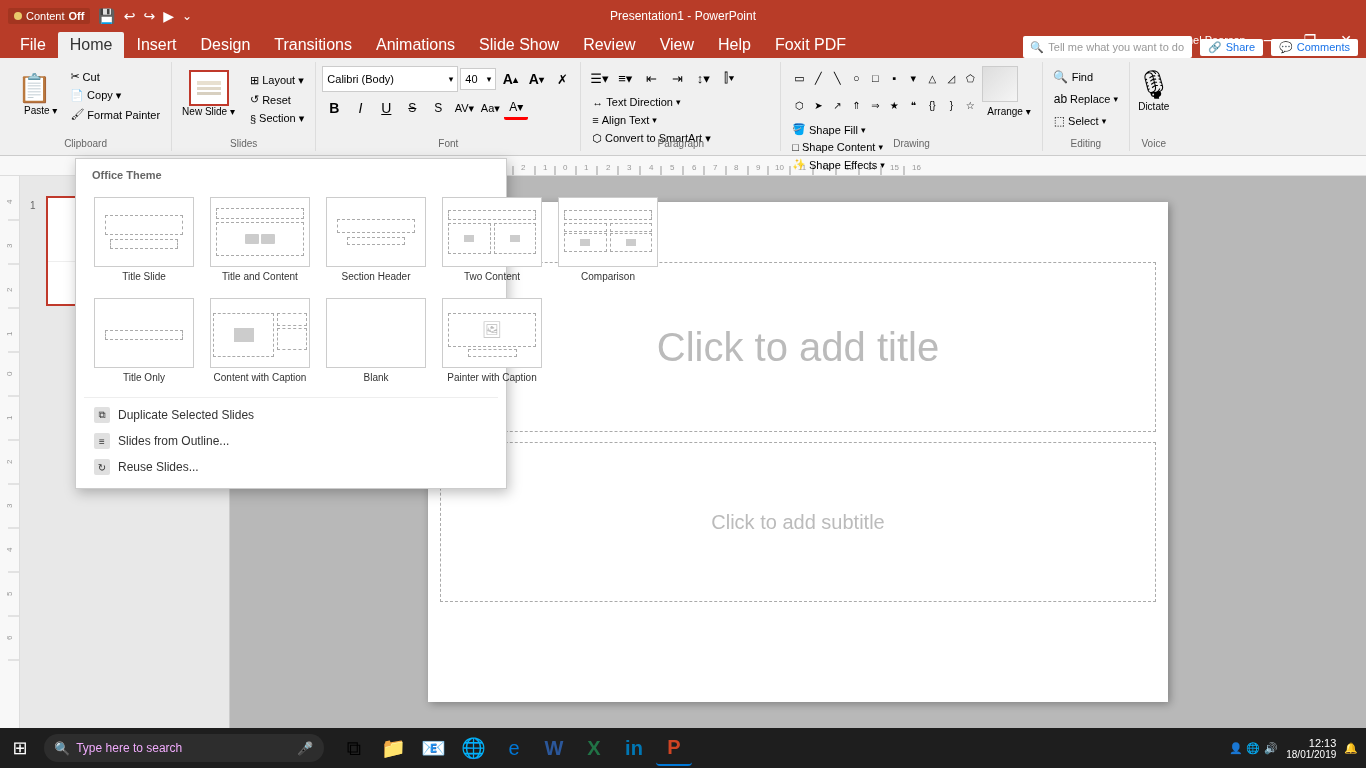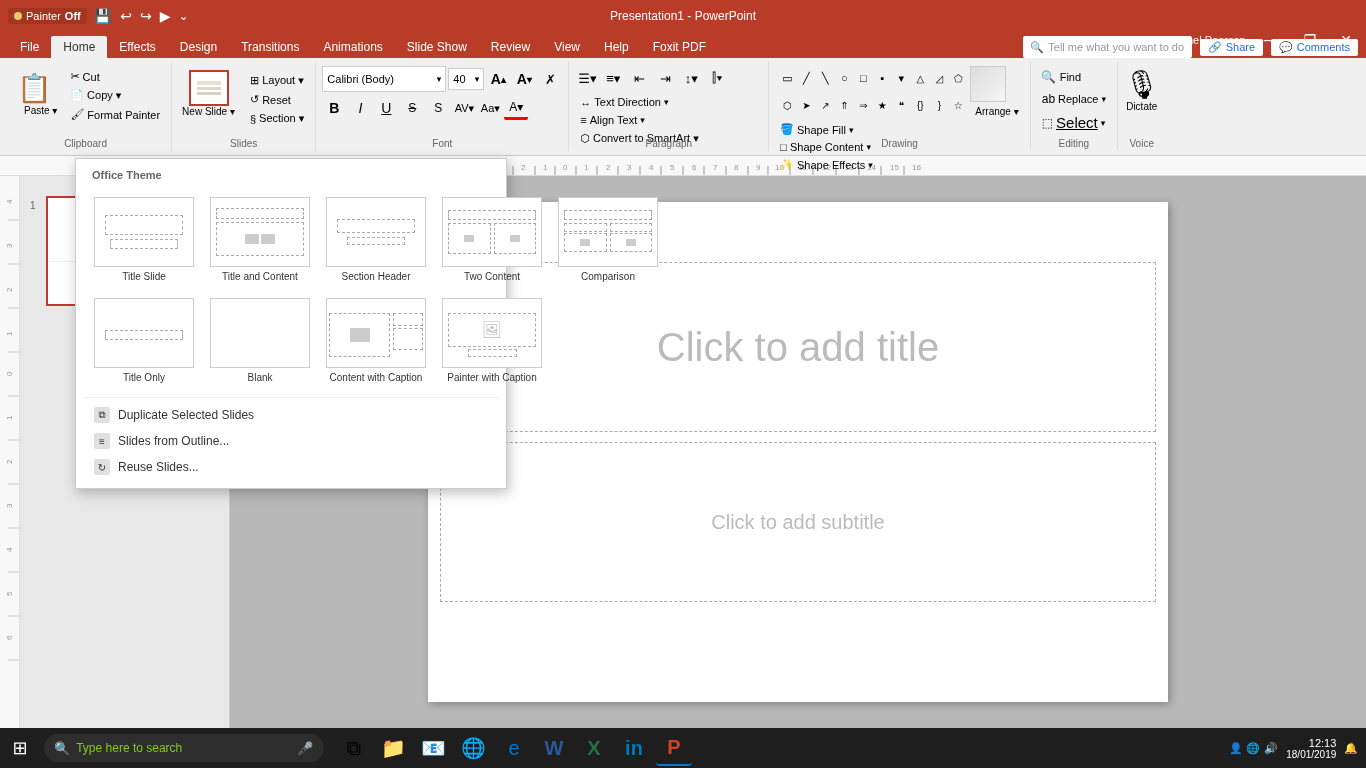--- a/index.html
+++ b/index.html
@@ -24,21 +24,21 @@
     
     .ribbon-tabs {
       height: 26px;
       background: #b83c28;
       display: flex;
       align-items: flex-end;
       padding-left: 8px;
     }
     .ribbon-tab {
       padding: 4px 12px;
-      font-size: 12px;
+      font-size: 16px;
       color: white;
       cursor: pointer;
       border-radius: 2px 2px 0 0;
     }
     .ribbon-tab.active {
       background: #f0f0f0;
       color: #333;
     }
 
     
@@ -77,21 +77,21 @@
       align-items: center;
       gap: 3px;
       padding: 2px 5px;
       cursor: pointer;
       border-radius: 2px;
       font-size: 11px;
       white-space: nowrap;
     }
 
     .font-box {
-      width: 124px;
+      width: 136px;
       height: 22px;
       border: 1px solid #ccc;
       background: white;
       padding: 12px 4px;
       font-size: 11px;
       display: flex;
       align-items: center;
     }
     .size-box {
       width: 36px;
@@ -334,42 +334,42 @@
       cursor: pointer; border-radius: 2px; font-size: 13px;
     }
   </style>
 </head>
 <body>
 
 <div class="title-bar">
   <div class="title-bar-left">
     <div class="autosave">
       <div class="autosave-dot"></div>
-      <span>Painter</span>
+      <span>Content</span>
       <span style="font-weight:bold;">Off</span>
     </div>
     <span style="color:white;font-size:14px;cursor:pointer;">💾</span>
     <span style="color:white;font-size:14px;cursor:pointer;">↩</span>
     <span style="color:white;font-size:14px;cursor:pointer;">↪</span>
     <span style="color:white;font-size:14px;cursor:pointer;">▶</span>
     <span style="color:white;font-size:12px;cursor:pointer;">⌄</span>
   </div>
   <div class="title-bar-center">Presentation1 - PowerPoint</div>
   <div class="title-bar-right">
     <span style="font-size:11px;">Rachel Pearson</span>
     <span style="cursor:pointer;padding:0 6px;font-size:16px;">—</span>
     <span style="cursor:pointer;padding:0 6px;font-size:14px;">❐</span>
     <span style="cursor:pointer;padding:0 6px;font-size:14px;">✕</span>
   </div>
 </div>
 
 <div class="ribbon-tabs">
   <div class="ribbon-tab">File</div>
   <div class="ribbon-tab active">Home</div>
-  <div class="ribbon-tab">Effects</div>
+  <div class="ribbon-tab">Insert</div>
   <div class="ribbon-tab">Design</div>
   <div class="ribbon-tab">Transitions</div>
   <div class="ribbon-tab">Animations</div>
   <div class="ribbon-tab">Slide Show</div>
   <div class="ribbon-tab">Review</div>
   <div class="ribbon-tab">View</div>
   <div class="ribbon-tab">Help</div>
   <div class="ribbon-tab">Foxit PDF</div>
   <div style="margin-left:auto;display:flex;align-items:center;gap:8px;padding-right:8px;">
     <div style="display:flex;align-items:center;gap:4px;background:white;border-radius:2px;padding:2px 8px;height:22px;">
@@ -565,21 +565,21 @@
         <span style="font-size:12px;">🔍</span>
         <span style="font-size:11px;">Find</span>
       </div>
       <div class="small-btn">
         <span style="font-size:12px;">ab</span>
         <span style="font-size:11px;">Replace</span>
         <span style="font-size:9px;">▾</span>
       </div>
       <div class="small-btn">
         <span style="font-size:12px;">⬚</span>
-        <span style="font-size:15px;text-decoration:underline;">Select</span>
+        <span style="font-size:11px;">Select</span>
         <span style="font-size:9px;">▾</span>
       </div>
     </div>
     <div class="ribbon-section-title">Editing</div>
   </div>
 
   <div class="ribbon-section" style="padding-bottom:18px;border-right:none;">
     <div style="display:flex;flex-direction:column;align-items:center;margin-top:4px;">
       <span style="font-size:28px;">🎙</span>
       <span style="font-size:10px;">Dictate</span>
@@ -812,37 +812,37 @@
 
     <div class="layout-item">
       <div class="layout-thumb">
         <div style="width:80%;height:15%;border:1.5px dashed #aaa;margin-top:4px;"></div>
       </div>
       <span class="layout-label">Title Only</span>
     </div>
 
     <div class="layout-item">
       <div class="layout-thumb">
-      </div>
-      <span class="layout-label">Blank</span>
-    </div>
-
-    <div class="layout-item">
-      <div class="layout-thumb">
         <div style="display:flex;width:95%;height:65%;gap:3px;margin-top:4px;">
           <div style="flex:2;border:1.5px dashed #aaa;display:flex;align-items:center;justify-content:center;">
             <div style="width:20px;height:14px;background:#ccc;"></div>
           </div>
           <div style="flex:1;display:flex;flex-direction:column;gap:2px;">
             <div style="width:100%;height:30%;border:1.5px dashed #aaa;"></div>
             <div style="width:100%;height:50%;border:1.5px dashed #aaa;"></div>
           </div>
         </div>
       </div>
       <span class="layout-label">Content with Caption</span>
+    </div>
+
+    <div class="layout-item">
+      <div class="layout-thumb">
+      </div>
+      <span class="layout-label">Blank</span>
     </div>
 
     <div class="layout-item">
       <div class="layout-thumb">
         <div style="width:90%;height:50%;border:1.5px dashed #aaa;margin-top:4px;display:flex;align-items:center;justify-content:center;">
           <span style="font-size:16px;color:#bbb;">🖼</span>
         </div>
         <div style="width:50%;height:12%;border:1.5px dashed #aaa;margin-top:2px;"></div>
       </div>
       <span class="layout-label">Painter with Caption</span>
@@ -863,21 +863,21 @@
   <div class="menu-item">
     <div class="menu-item-icon" style="background:#e0e0e0;display:flex;align-items:center;justify-content:center;font-size:10px;">↻</div>
     <span>Reuse Slides...</span>
   </div>
 </div>
 
 <div class="taskbar">
   <div class="taskbar-start">⊞</div>
   <div class="taskbar-search">
     <span style="color:#999;font-size:13px;">🔍</span>
-    <span style="color:#84cc16;font-size:12px;text-align:center;">Type here to search</span>
+    <span style="color:#f0abfc;font-size:12px;text-align:center;">Type here to search</span>
     <span style="color:#999;font-size:13px;margin-left:auto;">🎤</span>
   </div>
   <div class="taskbar-apps">
     <div class="taskbar-app">⧉</div>
     <div class="taskbar-app">📁</div>
     <div class="taskbar-app" style="color:#0078d7;">📧</div>
     <div class="taskbar-app">🌐</div>
     <div class="taskbar-app" style="color:#0078d7;">e</div>
     <div class="taskbar-app" style="color:#2b579a;font-weight:bold;">W</div>
     <div class="taskbar-app" style="color:#217346;font-weight:bold;">X</div>

